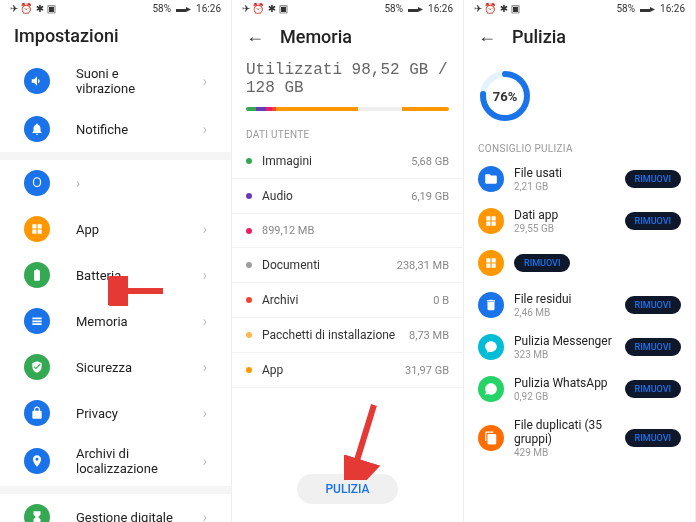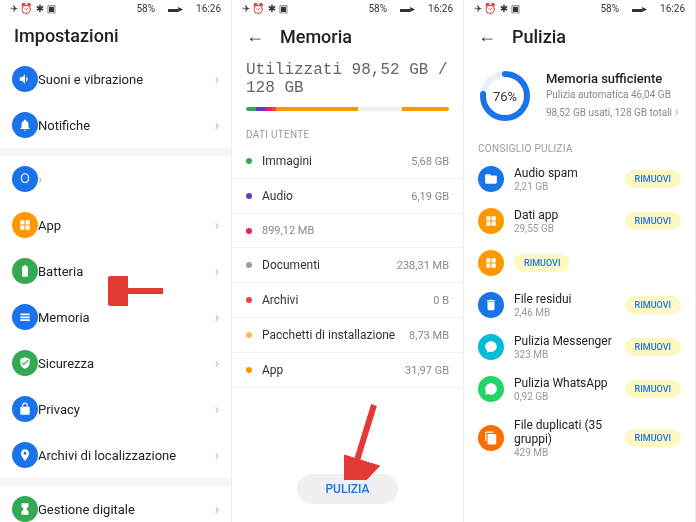--- a/index.html
+++ b/index.html
@@ -2,30 +2,30 @@
 <html><head>
 <meta charset="utf-8">
 <style>
 * { margin: 0; padding: 0; box-sizing: border-box; font-family: -apple-system, BlinkMacSystemFont, 'Segoe UI', Roboto, sans-serif; }
 body { background: #fff; width: 696px; height: 522px; display: flex; overflow: hidden; }
 .screen { width: 232px; height: 522px; border-right: 1px solid #eee; background: #fff; display: flex; flex-direction: column; position: relative; }
 .screen:last-child { border-right: none; }
 
 .status-bar { display: flex; justify-content: space-between; align-items: center; padding: 3px 10px; font-size: 10px; color: #333; }
 .status-icons { display: flex; gap: 2px; align-items: center; }
-.status-right { display: flex; gap: 13px; align-items: center; }
+.status-right { display: flex; gap: 5px; align-items: center; }
 
 .header { padding: 8px 14px 10px; font-size: 18px; font-weight: 500; color: #222; }
 .header-back { display: flex; align-items: center; gap: 16px; padding: 8px 14px 10px; }
 .back-arrow { font-size: 18px; color: #333; }
 .header-title { font-size: 18px; font-weight: 500; color: #222; }
 
 .section-gap { height: 8px; background: #f5f5f5; }
 
-.list-item { display: flex; align-items: center; padding: 10px 12px; gap: 0; position: relative; }
+.list-item { display: flex; align-items: center; padding: 10px 24px; gap: 26px; position: relative; }
 .icon-circle { width: 26px; height: 26px; border-radius: 50%; display: flex; align-items: center; justify-content: center; flex-shrink: 0; }
 .icon-circle svg { width: 14px; height: 14px; fill: #fff; }
 .item-label { flex: 1; font-size: 13px; color: #222; }
 .chevron { color: #bbb; font-size: 14px; }
 
 .bg-blue { background: #1A73E8; }
 .bg-green { background: #34A853; }
 .bg-orange { background: #FF9800; }
 .bg-cyan { background: #00BCD4; }
 .bg-wa { background: #25D366; }
@@ -45,32 +45,32 @@
 .clean-btn { margin: 0 auto; padding: 8px 28px; background: #f0f0f0; border-radius: 18px; font-size: 12px; color: #1A73E8; font-weight: 500; text-align: center; width: fit-content; }
 .btn-area { padding: 12px 0 18px; }
 
 .arrow-red { position: absolute; pointer-events: none; }
 .arrow1 { left: 108px; top: 276px; }
 .arrow2 { left: 344px; top: 400px; }
 
 .clean-summary { display: flex; align-items: center; gap: 14px; padding: 12px 14px 14px; }
 .ring { width: 54px; height: 54px; position: relative; }
 .ring svg { transform: rotate(-90deg); }
-.ring-text { position: absolute; top: 0; left: 0; width: 100%; height: 100%; display: flex; align-items: center; justify-content: center; font-size: 13px; font-weight: 400; color: #333; }
+.ring-text { position: absolute; top: 0; left: 0; width: 100%; height: 100%; display: flex; align-items: center; justify-content: center; font-size: 13px; font-weight: 700; color: #333; }
 .summary-text { flex: 1; }
 .summary-title { font-size: 13px; font-weight: 500; color: #222; margin-bottom: 2px; }
 .summary-sub { font-size: 10px; color: #888; line-height: 1.4; }
 
 .advice-label { padding: 6px 14px 4px; font-size: 10px; color: #999; letter-spacing: 0.3px; }
 
 .advice-item { display: flex; align-items: center; padding: 8px 14px; gap: 10px; }
 .advice-text { flex: 1; }
 .advice-title { font-size: 12px; color: #222; line-height: 1.2; }
 .advice-size { font-size: 10px; color: #999; }
-.remove-btn { padding: 4px 10px; background: #fef9c3; color: #1A73E8; font-size: 9px; font-weight: 500; border-radius: 10px; }
+.remove-btn { padding: 4px 10px; background: #0f172a; color: #1A73E8; font-size: 9px; font-weight: 500; border-radius: 10px; }
 
 .scroll { flex: 1; overflow: hidden; }
 </style>
 </head>
 <body>
 
 <div class="screen">
   <div class="status-bar">
     <div class="status-icons">✈ ⏰ ✱ ▣</div>
     <div class="status-right">
@@ -255,36 +255,31 @@
     <span class="header-title">Pulizia</span>
   </div>
   <div class="clean-summary">
     <div class="ring">
       <svg width="54" height="54">
           <circle cx="27" cy="27" r="22" fill="none" stroke="#e3f2fd" stroke-width="6"></circle>
           <circle cx="27" cy="27" r="22" fill="none" stroke="#1A73E8" stroke-width="6" stroke-dasharray="105 138" stroke-linecap="round"></circle>
         </svg>
       <div class="ring-text">76%</div>
     </div>
-    <div class="summary-text">
-      <div class="summary-title">Memoria sufficiente</div>
-      <div class="summary-sub">Pulizia automatica 46,04 GB</div>
-      <div class="summary-sub"><span>98,52 GB usati, 128 GB totali</span> <span class="chevron">›</span></div>
-    </div>
   </div>
   <div class="advice-label">CONSIGLIO PULIZIA</div>
   <div class="scroll" id="advice-rows">
       <div class="advice-item">
         <div class="icon-circle bg-blue">
           <svg viewBox="0 0 24 24">
             <path d="M10 4H4c-1.1 0-2 .9-2 2v12c0 1.1.9 2 2 2h16c1.1 0 2-.9 2-2V8c0-1.1-.9-2-2-2h-8l-2-2z"></path>
           </svg>
         </div>
         <div class="advice-text">
-          <div class="advice-title">Audio spam</div>
+          <div class="advice-title">File usati</div>
           <div class="advice-size">2,21 GB</div>
         </div>
         <div class="remove-btn">RIMUOVI</div>
       </div>
       <div class="advice-item">
         <div class="icon-circle bg-orange">
           <svg viewBox="0 0 24 24">
             <path d="M4 4h7v7H4V4zm9 0h7v7h-7V4zM4 13h7v7H4v-7zm9 0h7v7h-7v-7z"></path>
           </svg>
         </div>

